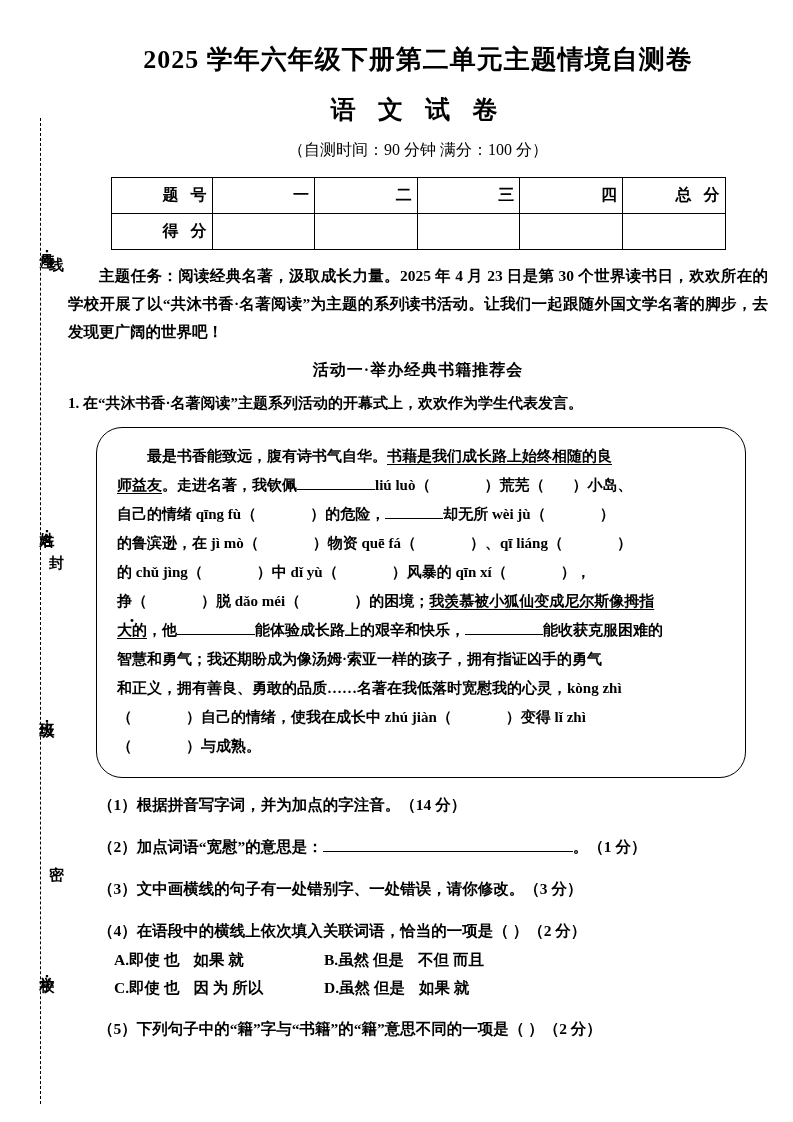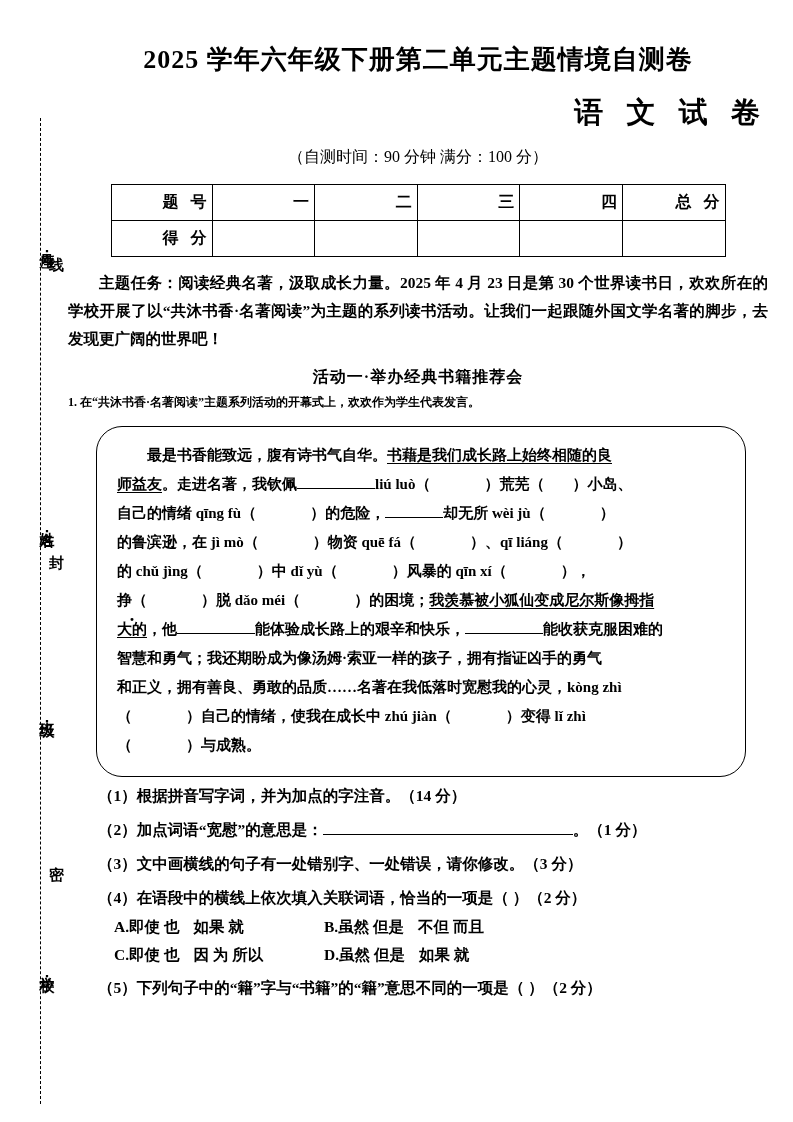--- a/index.html
+++ b/index.html
@@ -52,23 +52,23 @@
   }
 
   h1.doc-title {
     font-size: 26px;
     font-weight: bold;
     text-align: center;
     margin: 42px 0 0 0;
     letter-spacing: 1px;
   }
   h2.doc-subtitle {
-    font-size: 29px;
-    font-weight: bold;
-    text-align: right;
+    font-size: 25px;
+    font-weight: bold;
+    text-align: center;
     margin: 16px 0 0 0;
     letter-spacing: 8px;
   }
   .exam-meta {
     text-align: center;
     font-size: 16px;
     margin-top: 14px;
   }
 
   
@@ -99,23 +99,23 @@
     font-weight: bold;
   }
   .activity-title {
     text-align: center;
     font-size: 16px;
     font-weight: bold;
     margin-top: 14px;
     letter-spacing: 1px;
   }
   .q-stem {
-    font-size: 12px;
+    font-size: 15px;
     line-height: 28px;
-    margin-top: 0;
+    margin-top: 8px;
     text-align: justify;
     font-weight: bold;
   }
 
   
   .passage-box {
     border: 1.4px solid #000;
     border-radius: 26px;
     margin: 10px 22px 0 28px;
     padding: 14px 20px 16px 20px;
@@ -159,21 +159,21 @@
     transform: translateX(-50%);
     bottom: -12px;
     font-size: 18px;
     line-height: 0;
   }
 
   
   .subq {
     font-size: 15.5px;
     line-height: 30px;
-    margin-top: 4px;
+    margin-top: 12px;
     font-weight: bold;
   }
   .subq-indent {
     padding-left: 30px;
   }
   .answer-line {
     display: inline-block;
     border-bottom: 1px solid #000;
     width: 250px;
   }

